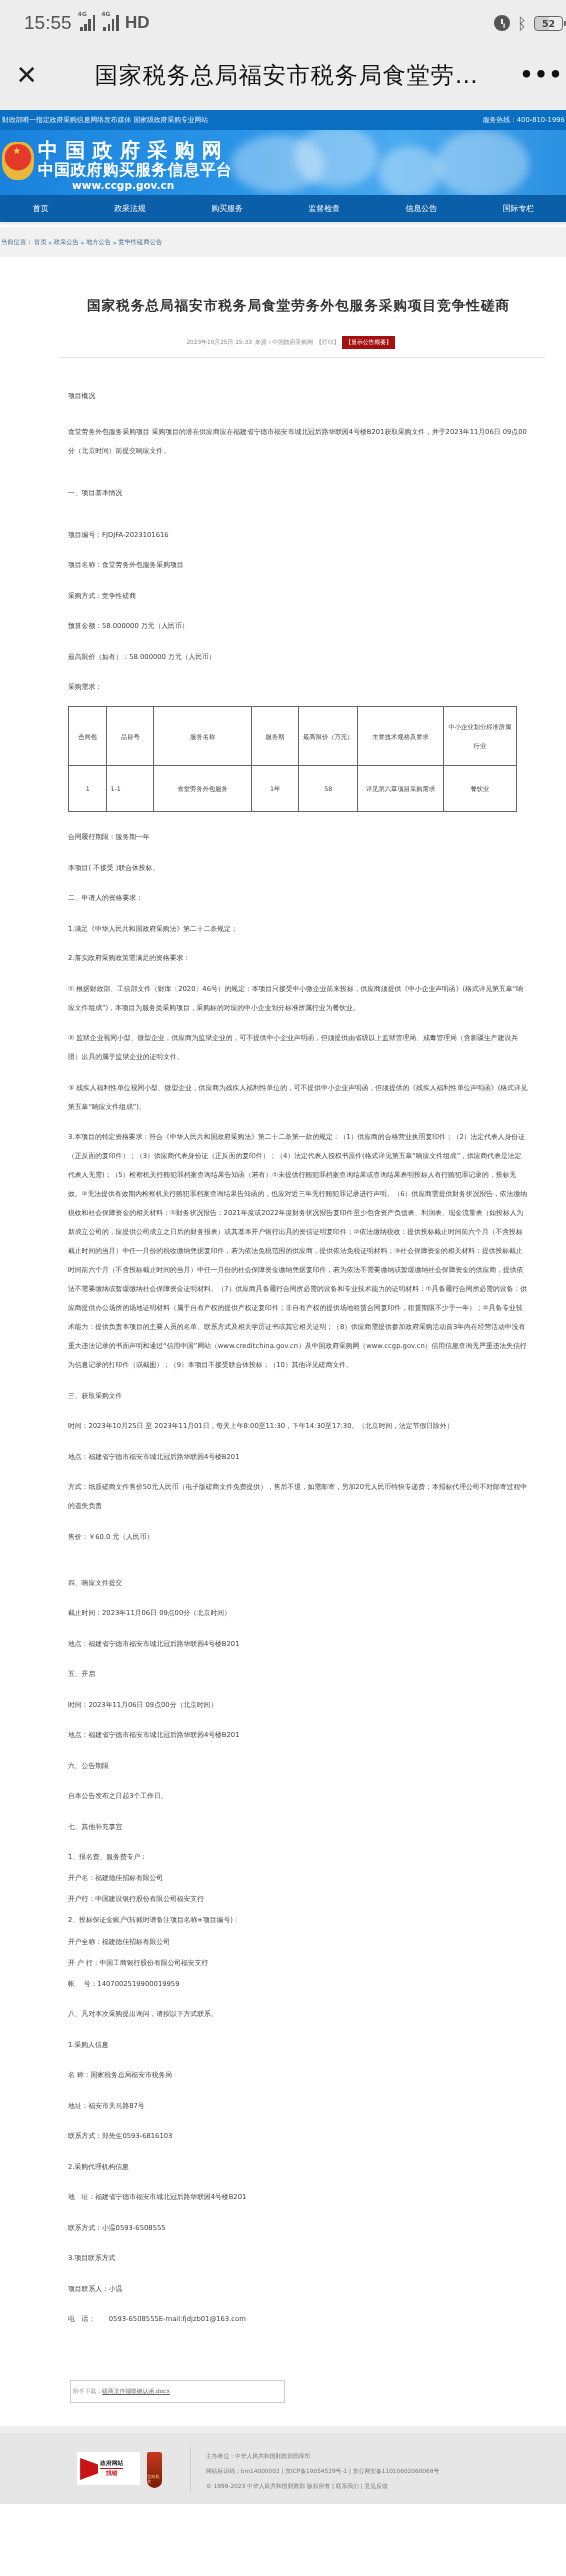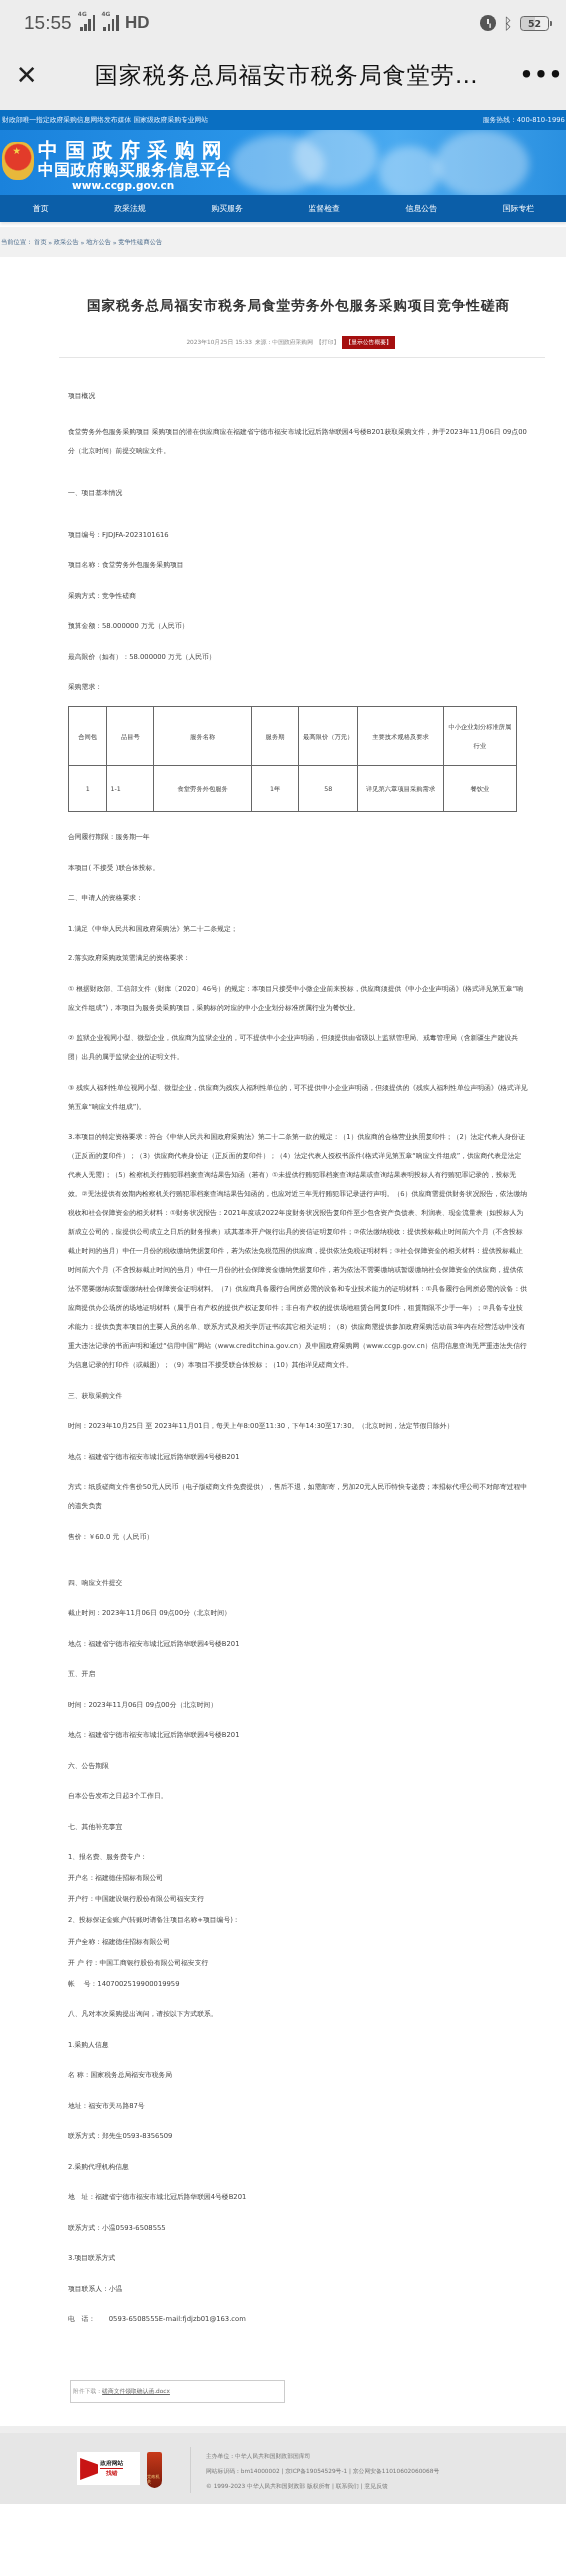--- a/index.html
+++ b/index.html
@@ -1,20 +1,20 @@
 <!DOCTYPE html>
 <html style="font-size:8.4px"><head>
 <meta charset="utf-8">
 <style>
   * { box-sizing: border-box; margin: 0; padding: 0; }
   html, body { width: 567px; background: #ffffff; }
   body { font-family: "DejaVu Sans", "Liberation Sans", sans-serif; color: #333; }
 
   
-  .statusbar { height: 46px; background: #ededed; display: flex; align-items: center; justify-content: space-between; padding: 0 18px 0 24px; color: #555; }
+  .statusbar { height: 46px; background: #ededed; display: flex; align-items: center; justify-content: space-between; padding: 0 4px 0 24px; color: #555; }
   .sb-left { display: flex; align-items: center; gap: 6.3px; font-size: 18px; }
   .sb-time { font-family: "Liberation Sans", sans-serif; font-size: 19px; color: #555; }
   .sig { display: inline-flex; align-items: flex-end; gap: 1.6px; height: 15.7px; position: relative; padding-left: 2.1px; }
   .sig i { display: block; width: 2.6px; background: #555; }
   .sig .lbl { position: absolute; top: -4.2px; left: 0; font-size: 5.8px; font-style: normal; font-weight: bold; color: #666; }
   .sb-hd { font-family: "Liberation Sans", sans-serif; font-size: 17px; font-weight: bold; color: #555; }
   .sb-right { display: flex; align-items: center; gap: 7.3px; }
   .alarm { width: 15.7px; height: 15.7px; border-radius: 50%; background: #555; position: relative; }
   .alarm::after { content: ""; position: absolute; left: 6.8px; top: 3.7px; width: 1.6px; height: 5.2px; background: #ededed; box-shadow: 2.1px 4.2px 0 -0.3px #ededed; }
   .bt { font-size: 15.7px; color: #555; }
@@ -218,21 +218,21 @@
     <p class="tight">开户名：福建德佳招标有限公司</p>
     <p class="tight">开户行：中国建设银行股份有限公司福安支行</p>
     <p class="tight">2、投标保证金账户(转账时请备注项目名称+项目编号)：</p>
     <p class="tight">开户全称：福建德佳招标有限公司</p>
     <p class="tight">开 户 行：中国工商银行股份有限公司福安支行</p>
     <p class="tight">帐　 号：1407002519900019959</p>
     <p style="margin-top:11.5px">八、凡对本次采购提出询问，请按以下方式联系。</p>
     <p style="margin-top:11.5px">1.采购人信息</p>
     <p style="margin-top:11.5px">名 称：国家税务总局福安市税务局</p>
     <p style="margin-top:11.5px">地址：福安市天马路87号</p>
-    <p style="margin-top:11.5px">联系方式：郑先生0593-8356509</p>
+    <p style="margin-top:11.5px">联系方式：郑先生0593-6816103</p>
     <p style="margin-top:11.5px">2.采购代理机构信息</p>
     <p style="margin-top:11.5px">地　址：福建省宁德市福安市城北冠后路华联园4号楼B201</p>
     <p style="margin-top:11.5px">联系方式：小温0593-6508555</p>
     <p style="margin-top:11.5px">3.项目联系方式</p>
     <p style="margin-top:11.5px">项目联系人：小温</p>
     <p style="margin-top:11.5px">电　话：　　0593-6508555E-mail:fjdjzb01@163.com</p>
   </div>
 </div>
 
 <div class="attach">

